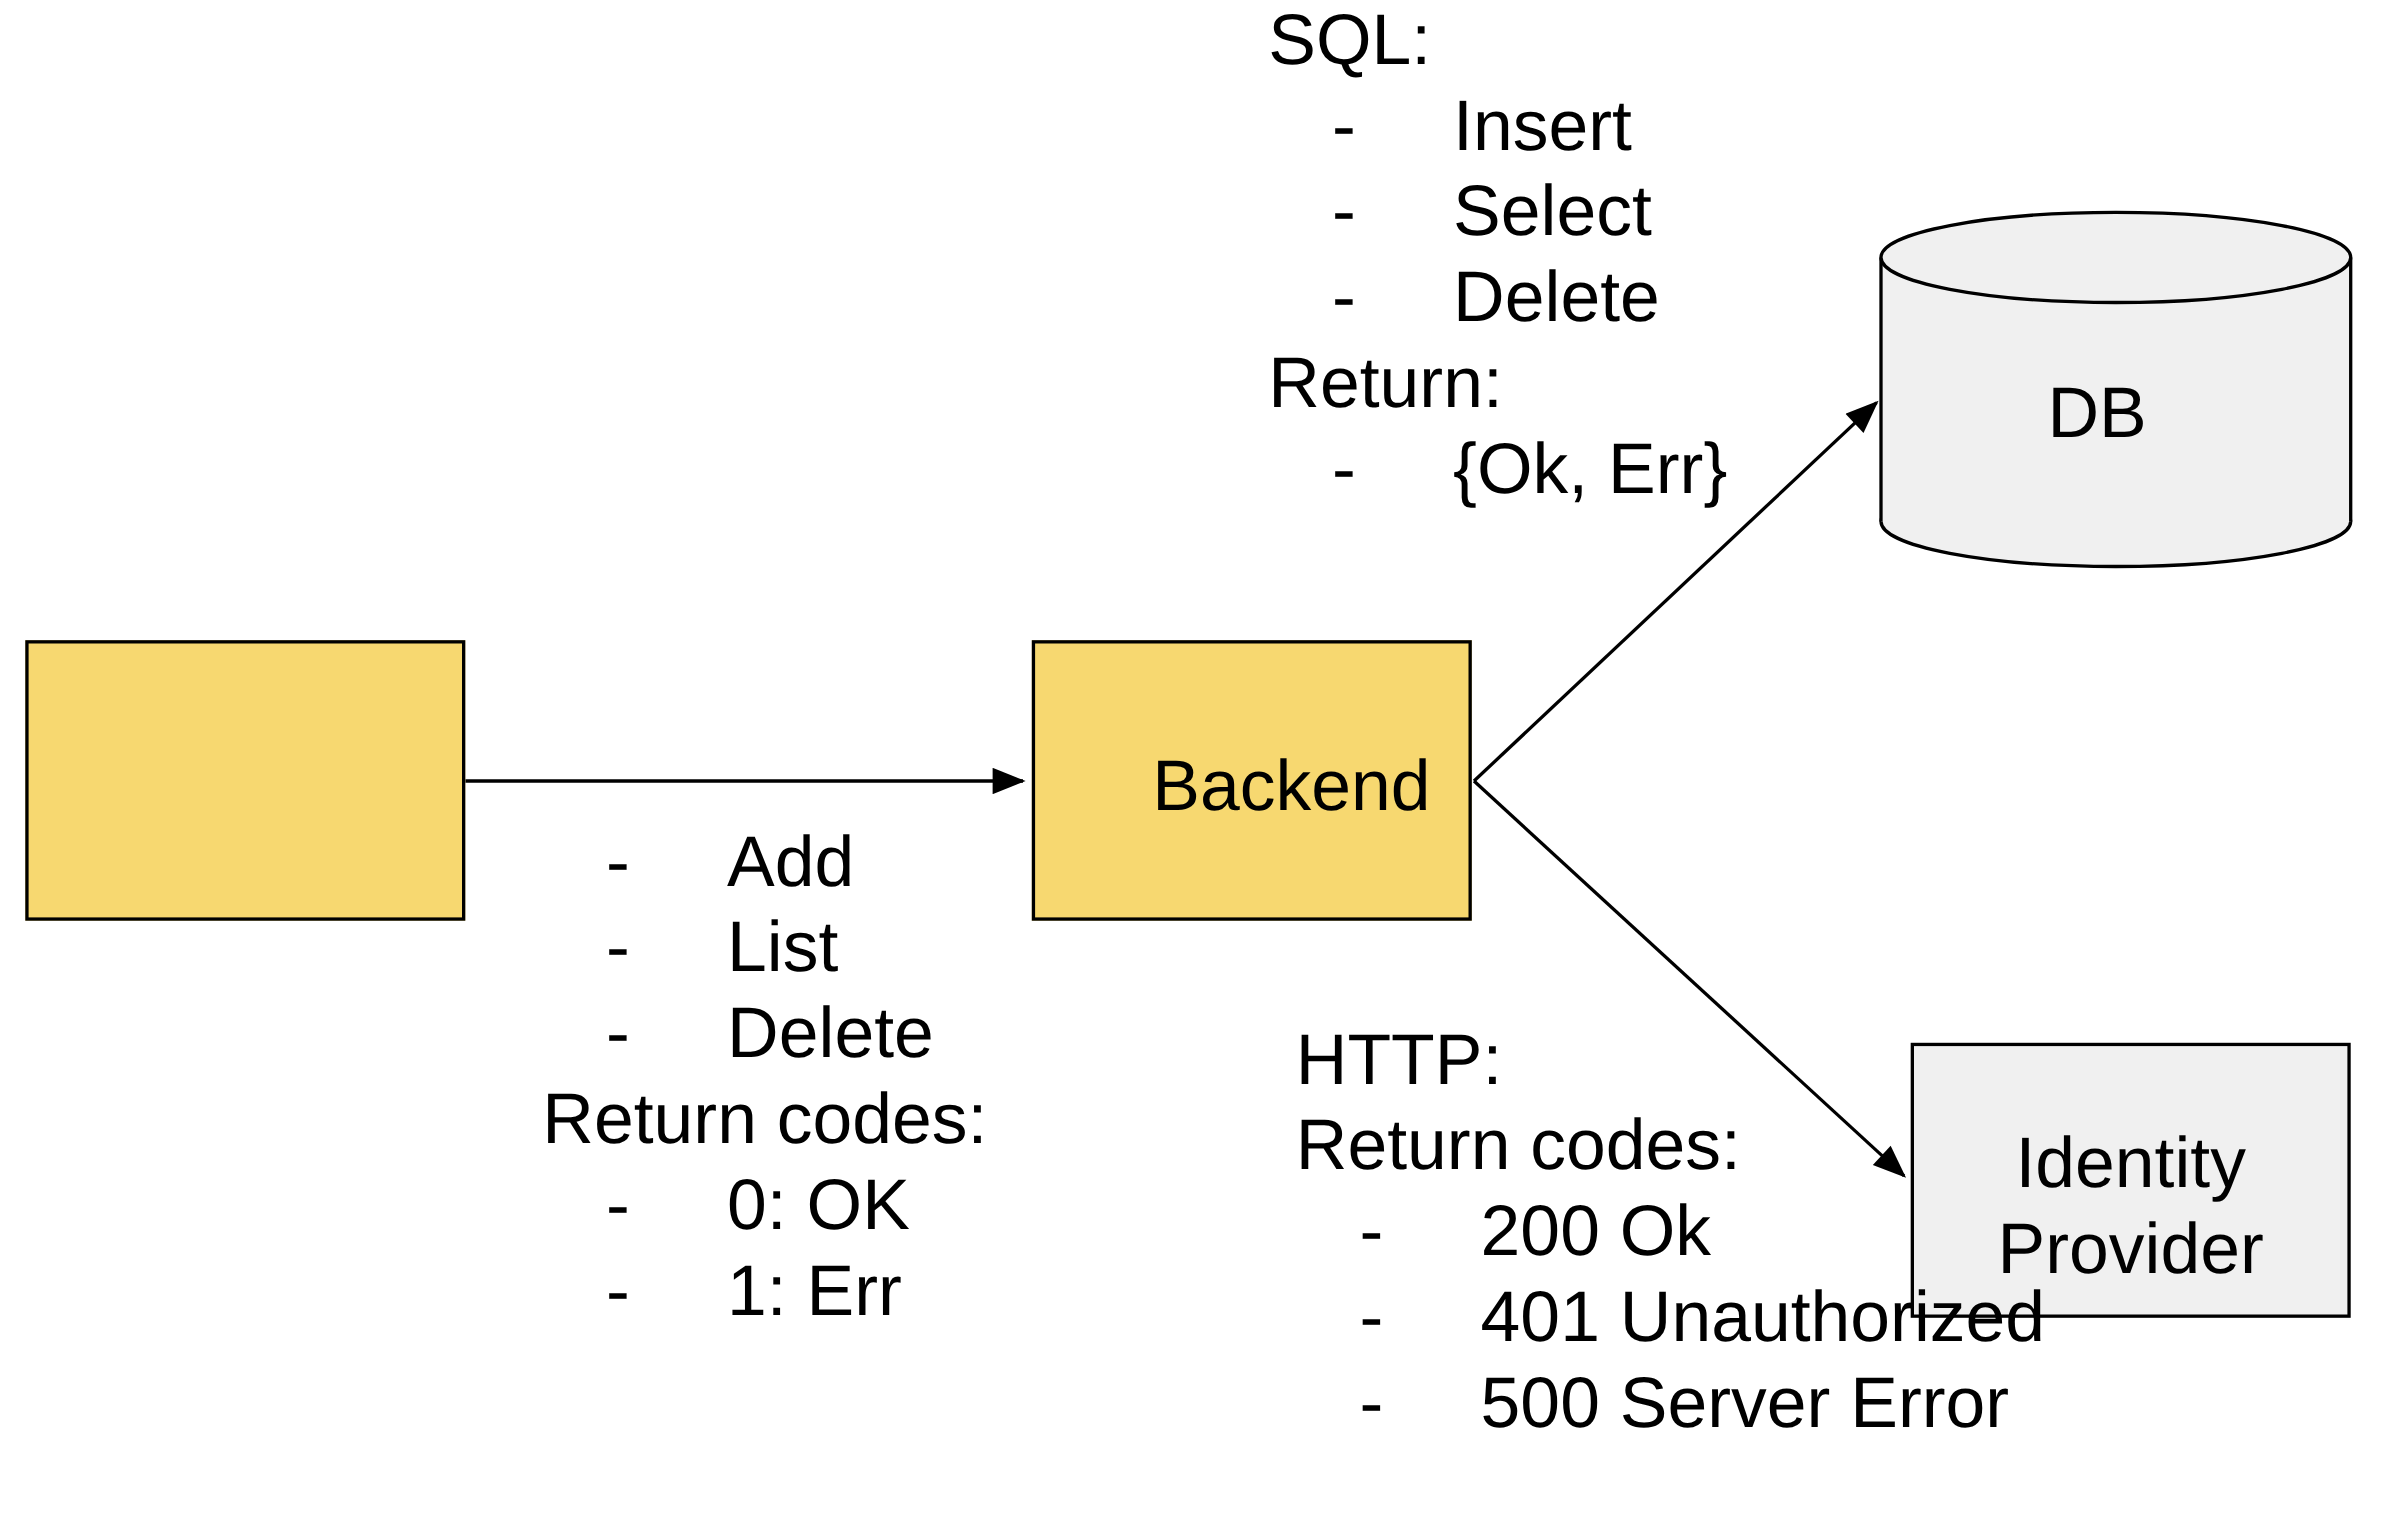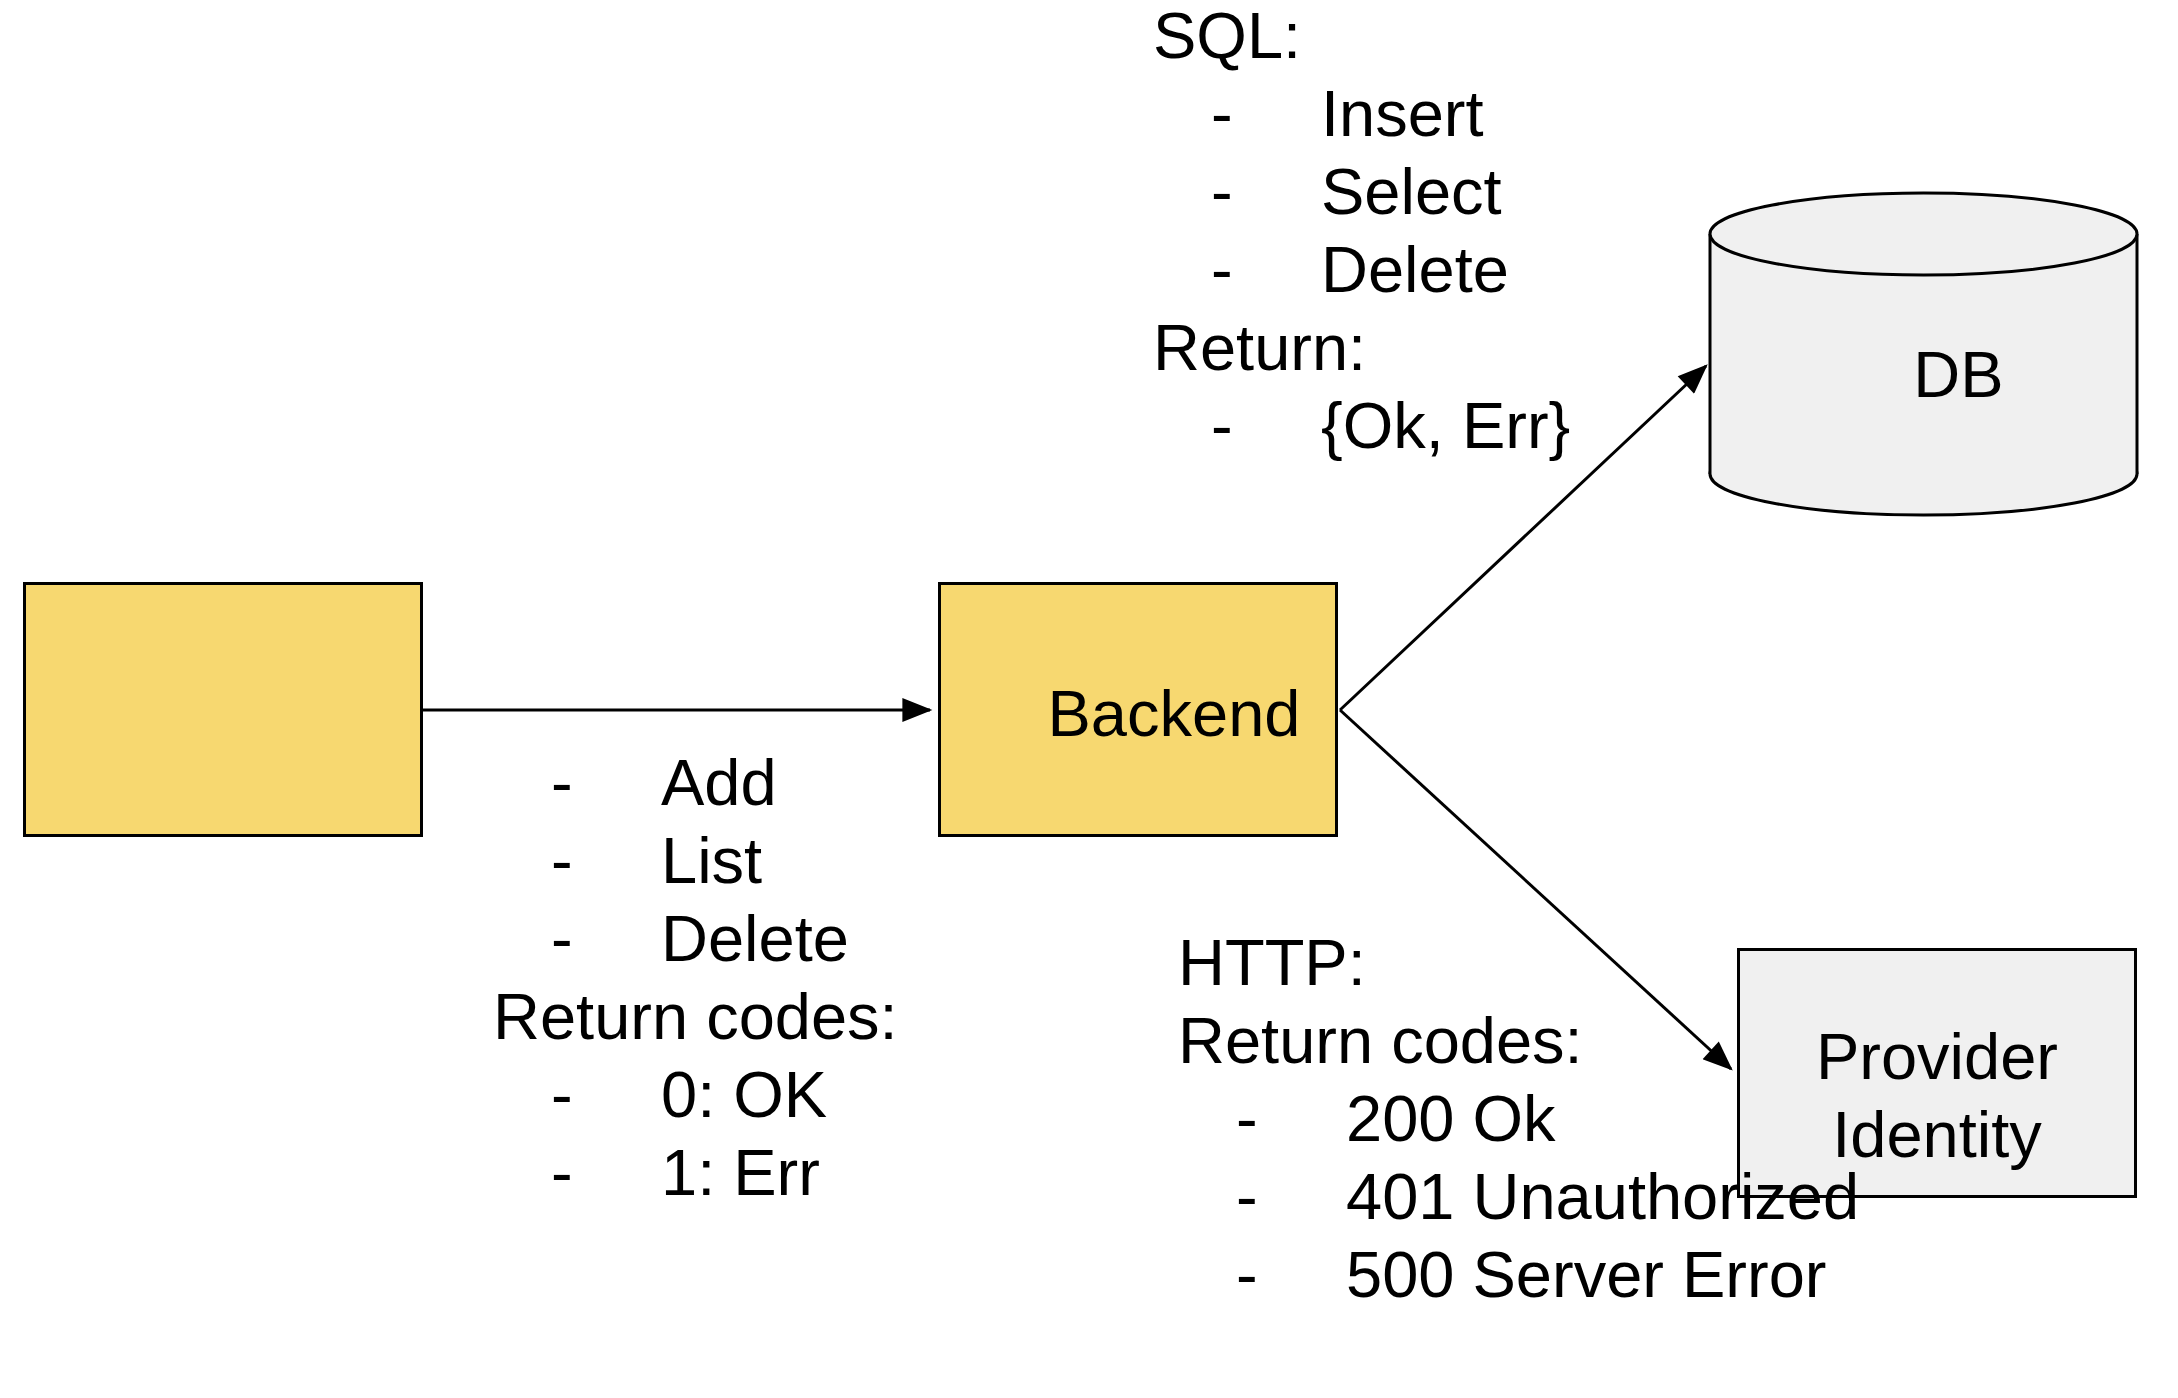--- a/index.html
+++ b/index.html
@@ -38,21 +38,21 @@
   .label {
     position: absolute;
     z-index: 3;
     font-size: 65px;
     line-height: 78px;
     text-align: center;
     white-space: nowrap;
   }
   .label-client  { left: 23px;   top: 674px; width: 400px; }
   .label-backend { left: 938px;  top: 675px; width: 472px; }
-  .label-db      { left: 1762px; top: 336px; width: 393px; }
+  .label-db      { left: 1710px; top: 336px; width: 393px; }
   .label-idp     { left: 1737px; top: 1018px; width: 400px; }
   .tblock {
     position: absolute;
     z-index: 3;
     font-size: 65px;
     line-height: 78px;
     white-space: nowrap;
   }
   .tblock-sql  { left: 1153px; top: -3px; }
   .tblock-rpc  { left: 493px;  top: 744px; }
@@ -90,22 +90,22 @@
     <line x1="1340" y1="710" x2="1731" y2="1069" stroke="#000000" stroke-width="3" marker-end="url(#ah)"></line>
   </svg>
 
   <div class="node yellow node-client"></div>
   <div class="node yellow node-backend"></div>
   <div class="node gray node-idp"></div>
 
   <div class="label label-backend">Backend</div>
   <div class="label label-db">DB</div>
   <div class="label label-idp">
+    <div>Identity</div>
     <div>Provider</div>
-    <div>Identity</div>
   </div>
 
   <div class="tblock tblock-sql">
     <div class="line">SQL:</div>
     <div class="line li">
       <span class="dash">-</span><span>Insert</span>
     </div>
     <div class="line li">
       <span class="dash">-</span><span>Select</span>
     </div>

